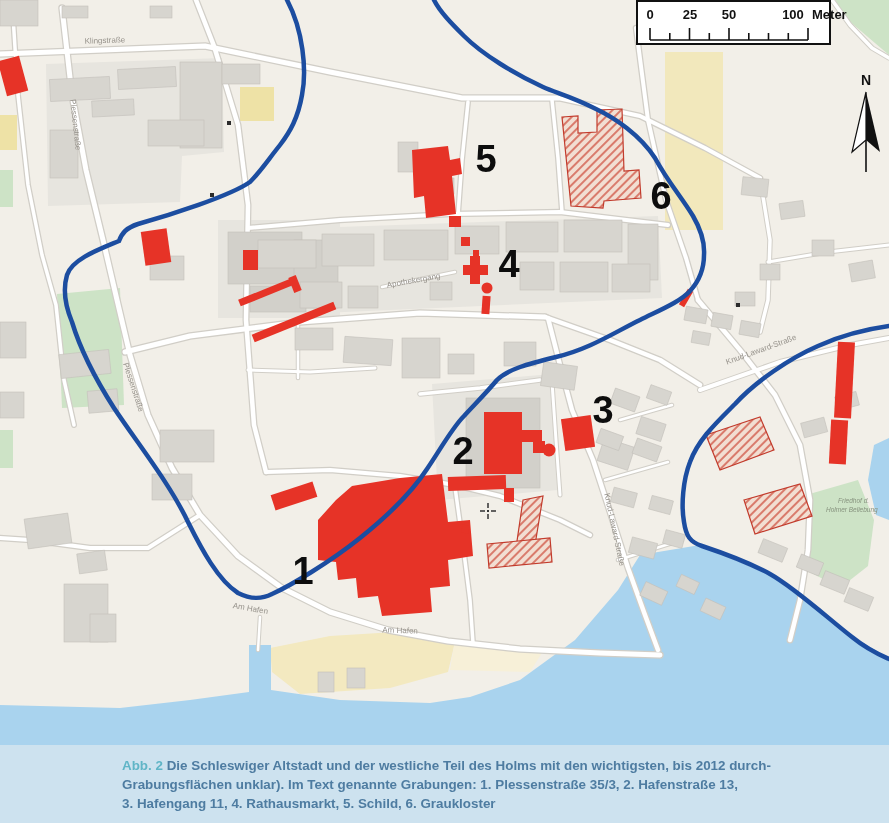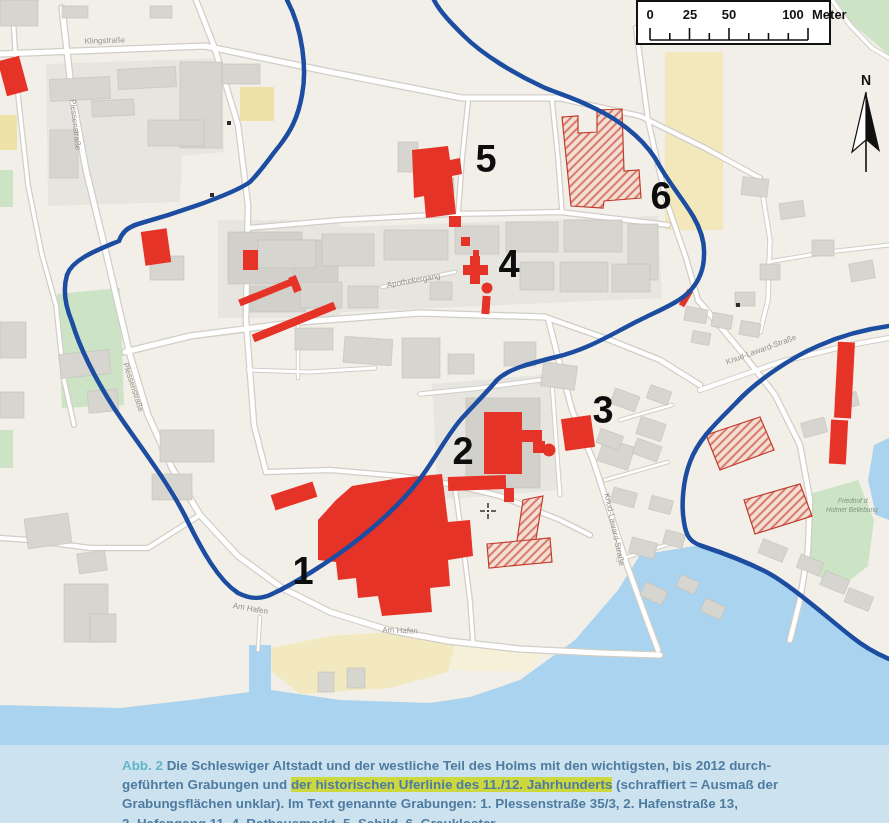--- a/index.html
+++ b/index.html
@@ -317,18 +317,17 @@
   <g stroke="#333" stroke-width="1.5">
     <path d="M480,511 H485 M491,511 H496 M488,503 V508 M488,514 V519"></path>
     <rect x="487" y="510" width="2" height="2" fill="#333" stroke="none"></rect>
   </g>
 </svg>
 </div>
 
 <div id="caption">
   <div class="cap-inner">
     <div class="cap-line"><span class="fig-label">Abb. 2</span><span> Die Schleswiger Altstadt und der westliche Teil des Holms mit den wichtigsten, bis 2012 durch-</span></div>
-    <div class="cap-line"><span>geführten Grabungen und </span><span class="hl">der historischen Uferlinie des 11./12. Jahrhunderts</span><span> (schraffiert = Ausmaß der</span></div>
     <div class="cap-line">Grabungsflächen unklar). Im Text genannte Grabungen: 1. Plessenstraße 35/3, 2. Hafenstraße 13,</div>
     <div class="cap-line">3. Hafengang 11, 4. Rathausmarkt, 5. Schild, 6. Graukloster</div>
   </div>
 </div>
 </div>
 
 </body></html>

